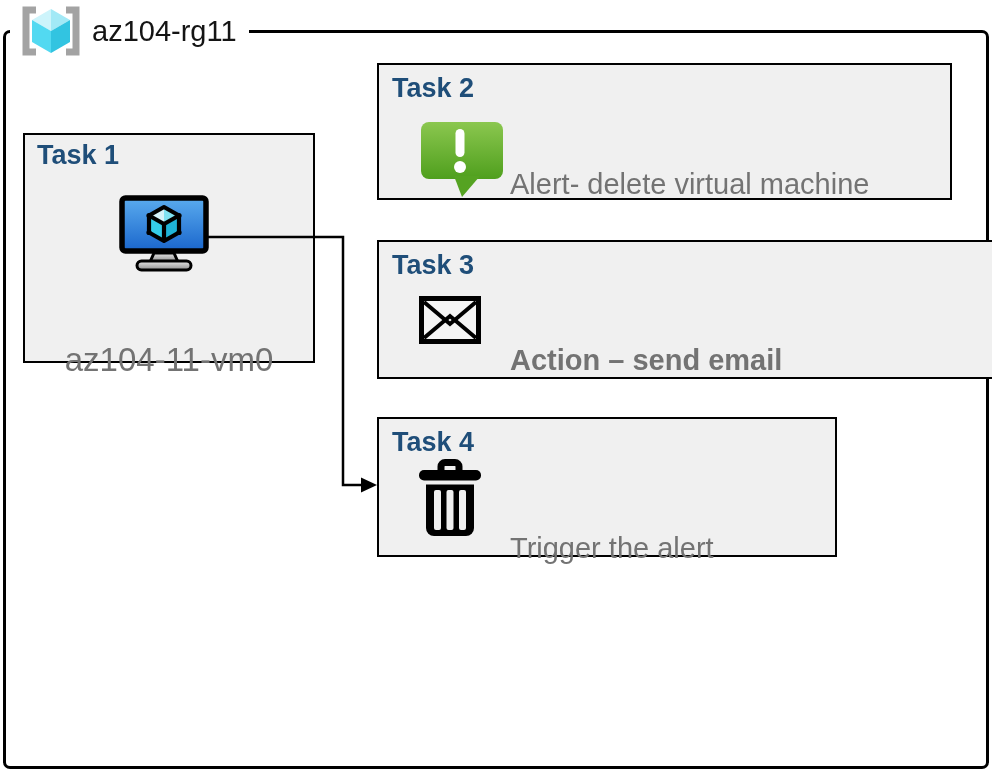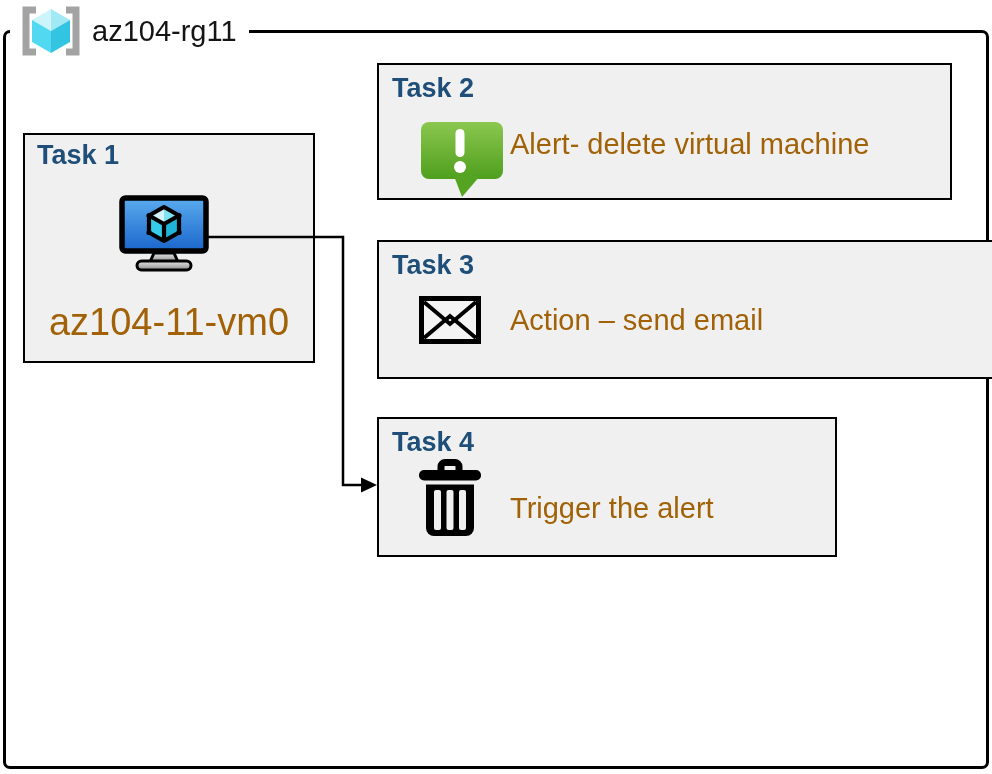--- a/index.html
+++ b/index.html
@@ -37,27 +37,27 @@
   .right-box .task-title { left:13px; top:9px; }
 
   .icon { position:absolute; }
   #task1 .icon { left:94px;  top:60px; }
   #task2 .icon { left:41px;  top:55px; }
   #task3 .icon { left:40px;  top:54px; }
   #task4 .icon { left:40px;  top:40px; }
   #task5 .icon { left:32px;  top:45px; }
   #task6 .icon { left:108px; top:57px; }
 
-  .task-label { position:absolute; color:#a16207; white-space:nowrap; }
-  .center-label { left:0; width:100%; text-align:center; font-size:38px; }
+  .task-label { position:absolute; color:#737373; white-space:nowrap;margin-top:40px; }
+  .center-label { left:0; width:100%; text-align:center; font-size:33px; }
   #task1 .task-label { top:166px; }
   #task6 .task-label { top:172px; left:48px; }
   .r-label { left:131px; font-size:29px; }
   #task2 .task-label { top:63px; }
-  #task3 .task-label { top:62px; }
+  #task3 .task-label { top:62px;font-weight:bold; }
   #task4 .task-label { top:73px; }
   #task5 .task-label { top:72px; }
 
   .connector { position:absolute; left:0; top:0; z-index:3; pointer-events:none; }
 </style>
 </head>
 <body>
 
 <div class="canvas">
 

